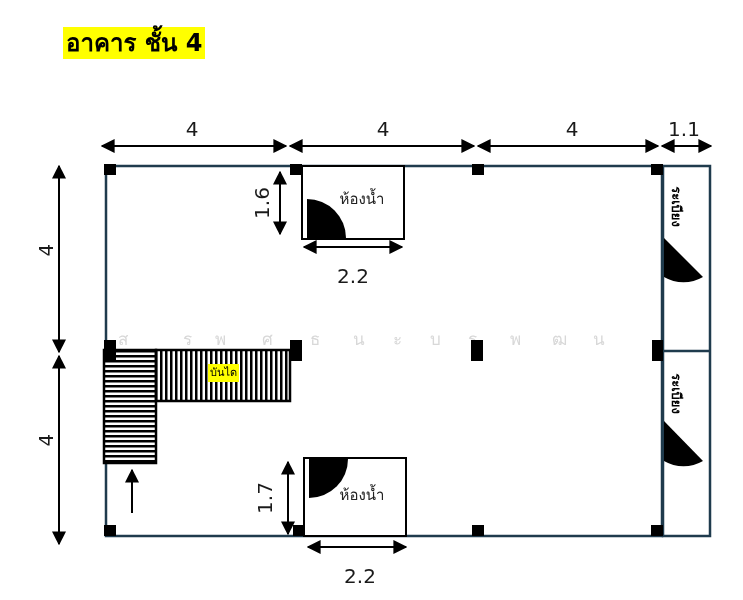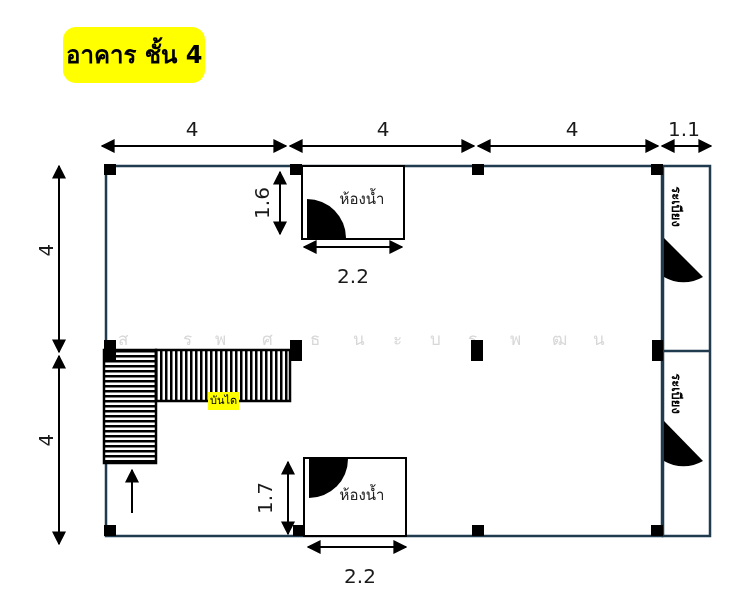--- a/index.html
+++ b/index.html
@@ -1,27 +1,26 @@
 <!DOCTYPE html>
 <html><head>
 <meta charset="utf-8">
 <style>
   html, body { margin: 0; padding: 0; background: #ffffff; }
   body { width: 743px; height: 600px; position: relative; overflow: hidden; font-family: "DejaVu Sans", sans-serif; }
   .title {
-    position: absolute; left: 63px; top: 27px; height: 32px; padding: 12px 3px;
+    position: absolute; left: 63px; top: 27px; height: 32px; padding: 0 3px;
     background: #ffff00; color: #000; font-size: 24px; font-weight: bold; line-height: 32px;
     font-family: "DejaVu Sans", sans-serif;
-    border-radius: 13px;
   }
   svg { position: absolute; left: 0; top: 0; }
   .dim { font-family: "DejaVu Sans", sans-serif; font-size: 20px; fill: #1a1a1a; }
   .room { font-family: "DejaVu Sans", sans-serif; font-size: 15px; fill: #222; }
   .wm { font-family: "DejaVu Sans", sans-serif; font-size: 17px; fill: #d8d8d8; }
-  .stair-label { position: absolute; left: 208px; top: 364px; background: #ffff00; font-size: 11px; line-height: 18px; padding: 0 2px; color:#000; font-family: "DejaVu Sans", sans-serif; margin-top: 28px; }
+  .stair-label { position: absolute; left: 208px; top: 364px; background: #ffff00; font-size: 11px; line-height: 18px; padding: 0 2px; color:#000; font-family: "DejaVu Sans", sans-serif; }
   .balc { position: absolute; font-size: 13px; font-weight: bold; color: #000; font-family: "DejaVu Sans", sans-serif; transform: rotate(90deg); transform-origin: center; white-space: nowrap; }
 </style>
 </head>
 <body>
 
 <div class="title">อาคาร ชั้น 4</div>
 
 <svg width="743" height="600" viewBox="0 0 743 600">
   <defs>
     <marker id="ah" viewBox="0 0 10 10" refX="9" refY="5" markerWidth="7" markerHeight="7" orient="auto-start-reverse">

